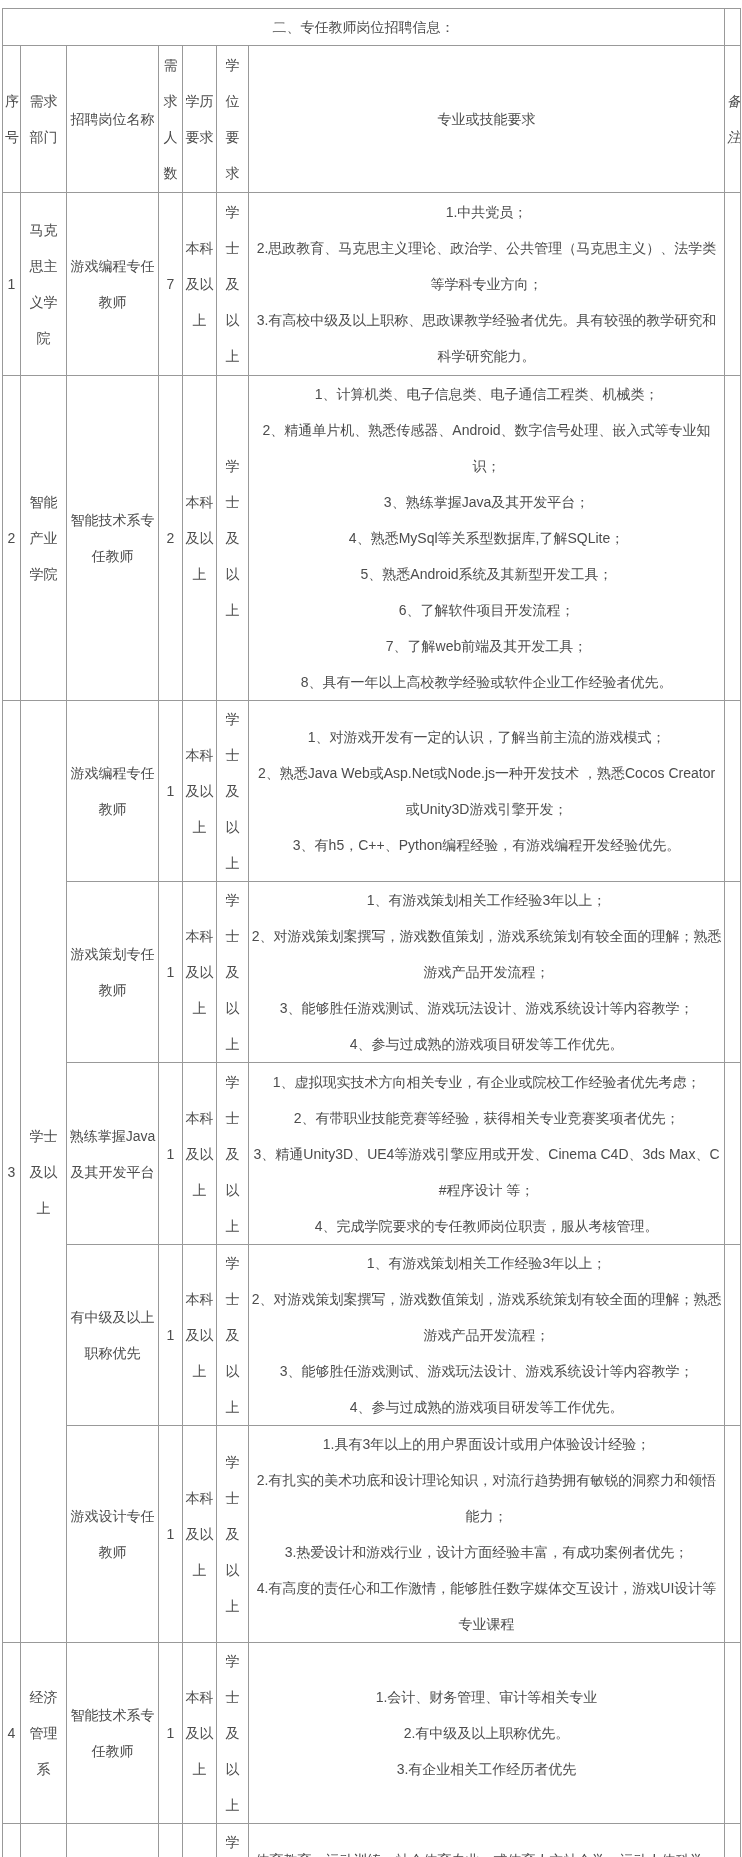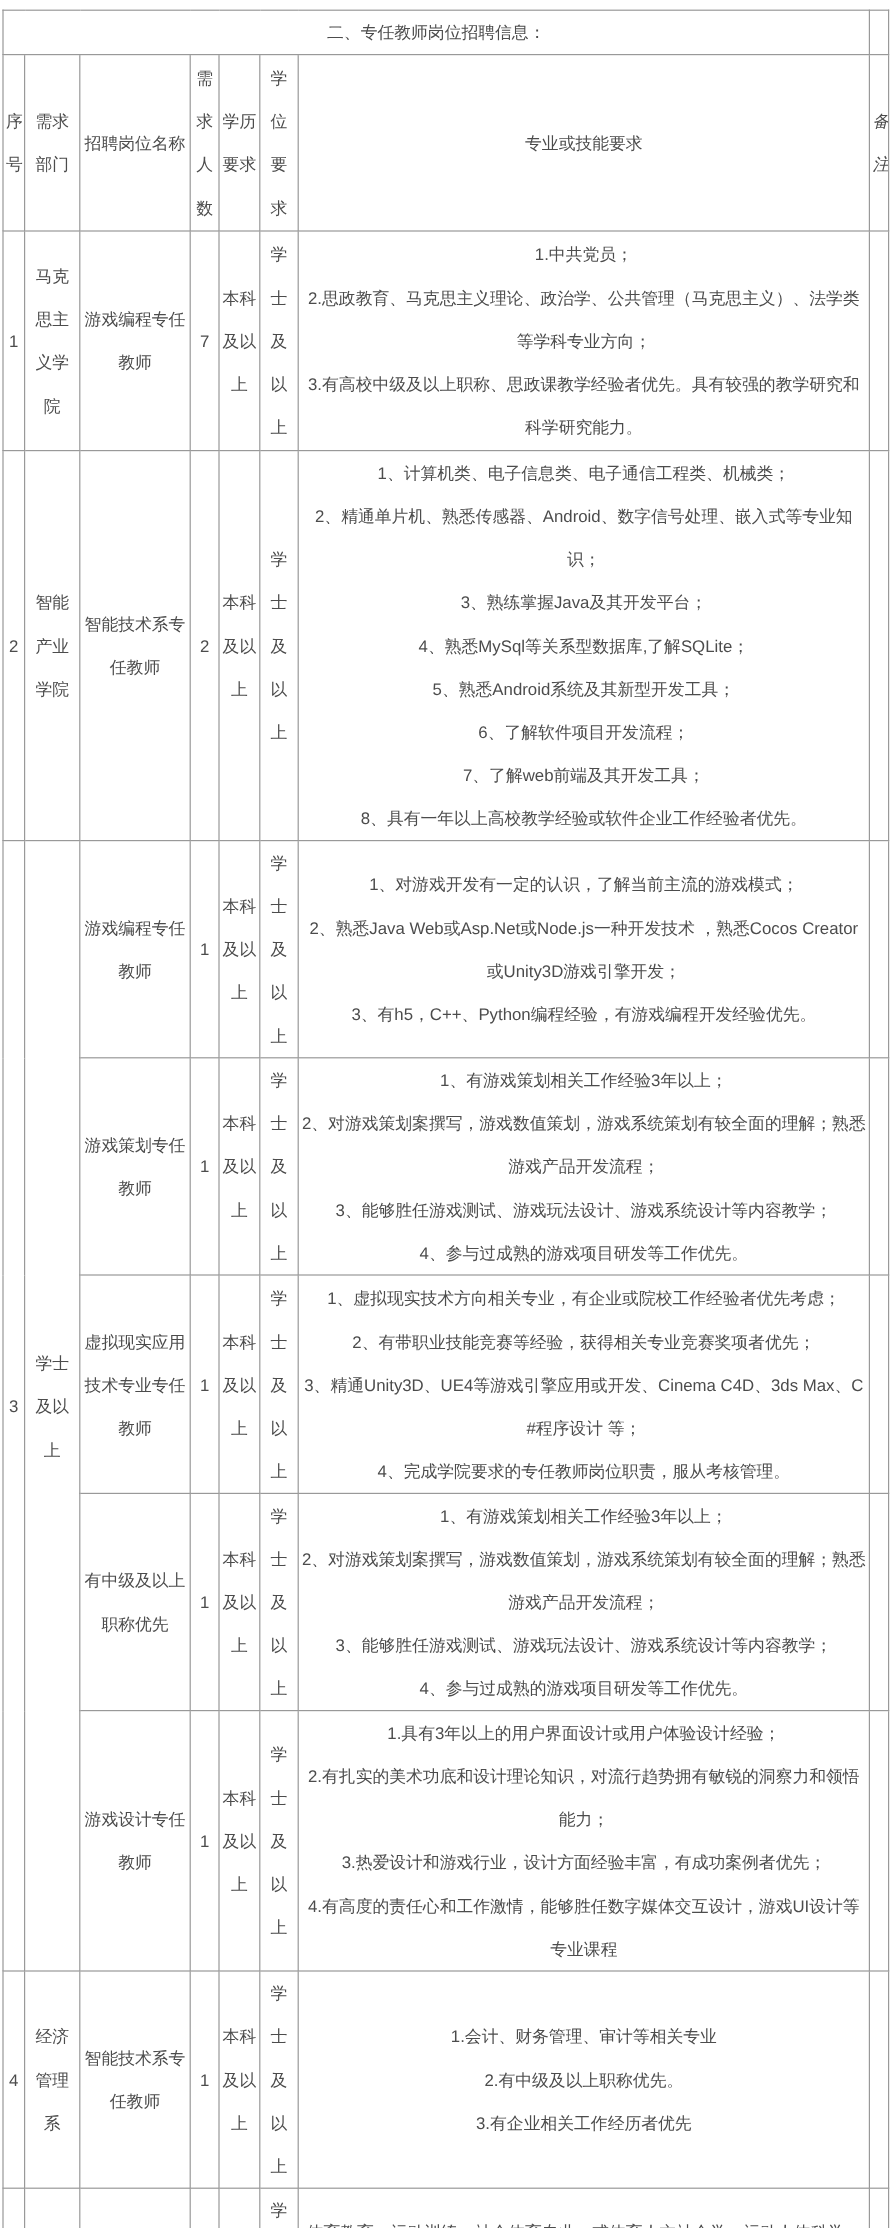--- a/index.html
+++ b/index.html
@@ -138,21 +138,21 @@
       <td class="c1">1</td>
       <td class="c5">本科及以上</td>
       <td class="c6">学士及以上</td>
       <td class="req">1、有游戏策划相关工作经验3年以上；
 2、对游戏策划案撰写，游戏数值策划，游戏系统策划有较全面的理解；熟悉游戏产品开发流程；
 3、能够胜任游戏测试、游戏玩法设计、游戏系统设计等内容教学；
 4、参与过成熟的游戏项目研发等工作优先。</td>
       <td class="note"></td>
     </tr>
     <tr class="r3c">
-      <td class="c3">虚拟现实应用技术专业专任教师</td>
+      <td class="c3">熟练掌握Java及其开发平台</td>
       <td class="c1">1</td>
       <td class="c5">本科及以上</td>
       <td class="c6">学士及以上</td>
       <td class="req">1、虚拟现实技术方向相关专业，有企业或院校工作经验者优先考虑；
 2、有带职业技能竞赛等经验，获得相关专业竞赛奖项者优先；
 3、精通Unity3D、UE4等游戏引擎应用或开发、Cinema C4D、3ds Max、C#程序设计 等；
 4、完成学院要求的专任教师岗位职责，服从考核管理。</td>
       <td class="note"></td>
     </tr>
     <tr class="r3d">

